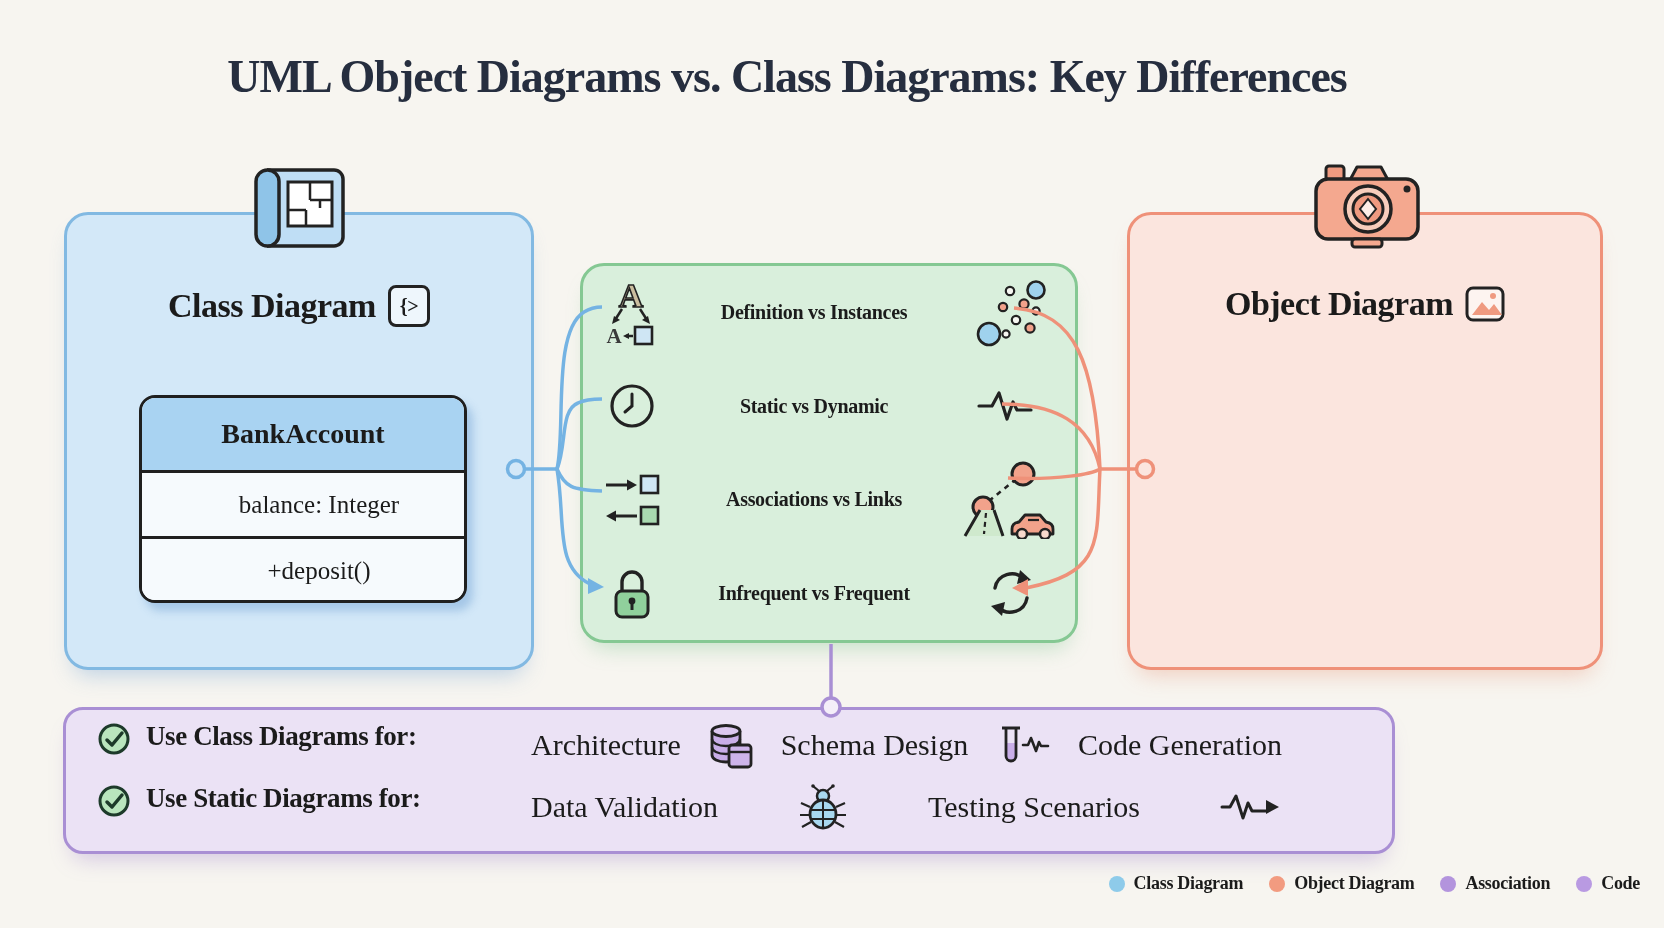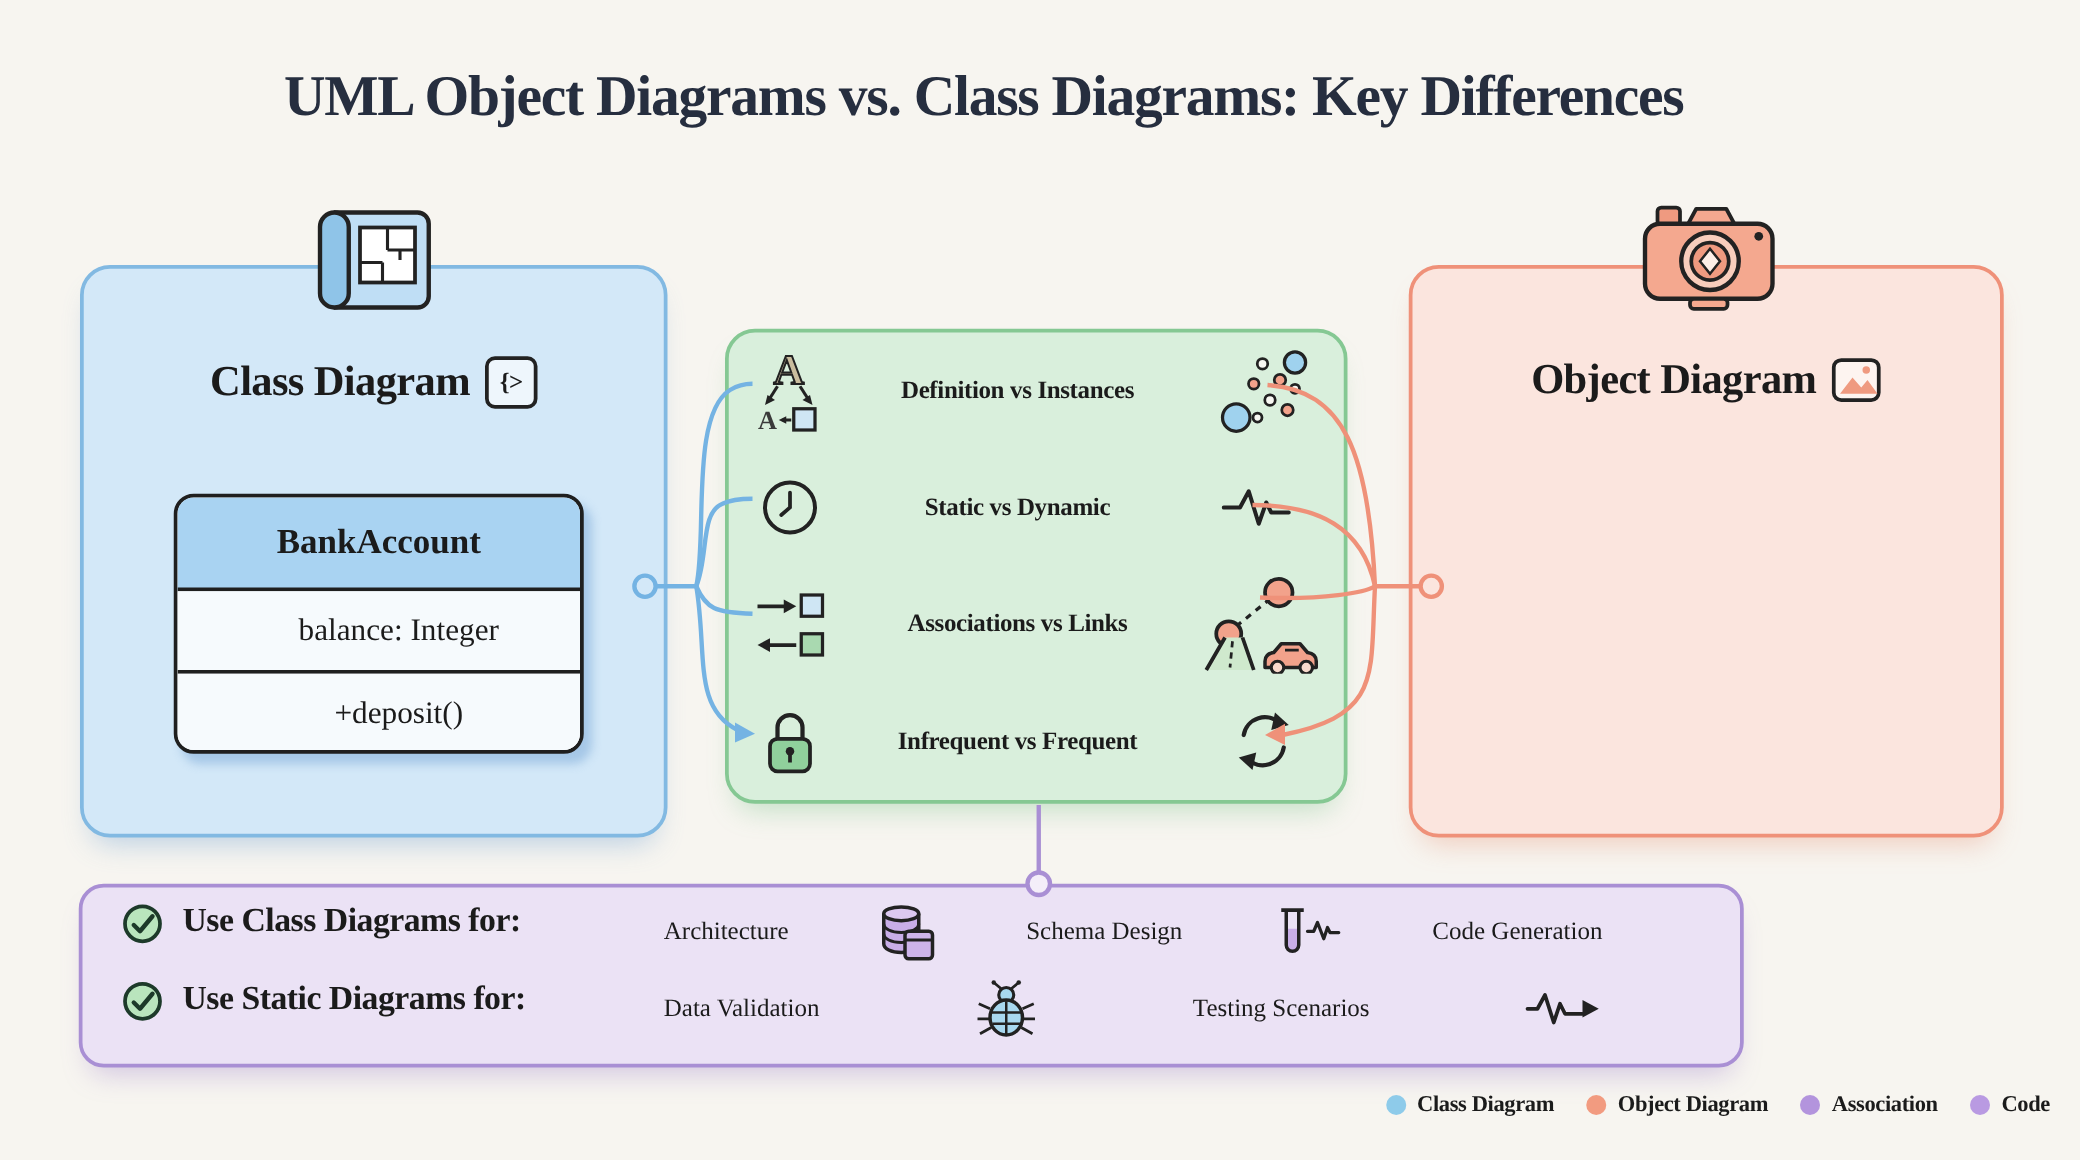--- a/index.html
+++ b/index.html
@@ -40,21 +40,21 @@
   .cmp-icon-l{width:70px;display:flex;justify-content:center;flex:0 0 70px;}
   .cmp-icon-r{width:100px;display:flex;justify-content:center;flex:0 0 100px;}
   .cmp-label{flex:1;text-align:center;font-size:20px;font-weight:700;letter-spacing:-0.3px;}
   
   .float-icon{position:absolute;z-index:2;}
   
   .use-row{height:62px;display:flex;align-items:flex-start;}
   .use-row .chk{flex:0 0 36px;display:flex;align-items:center;}
   .use-label{flex:0 0 340px;font-size:27px;font-weight:700;letter-spacing:-0.4px;margin-left:14px;}
   .use-items{flex:1;display:flex;align-items:center;margin:0 110px 0 45px;justify-content:space-between;}
-  .use-item{font-size:20px;}
+  .use-item{font-size:30px;}
   .use-ic{display:flex;align-items:center;}
   
   .legend{position:absolute;top:873px;right:24px;display:flex;gap:26px;align-items:center;z-index:2;}
   .legend-item{display:flex;align-items:center;gap:9px;}
   .legend-dot{width:16px;height:16px;border-radius:50%;}
   .legend-label{font-size:18px;font-weight:700;letter-spacing:-0.3px;}
   .overlay{position:absolute;left:0;top:0;z-index:3;pointer-events:none;}
 </style>
 </head>
 <body>

